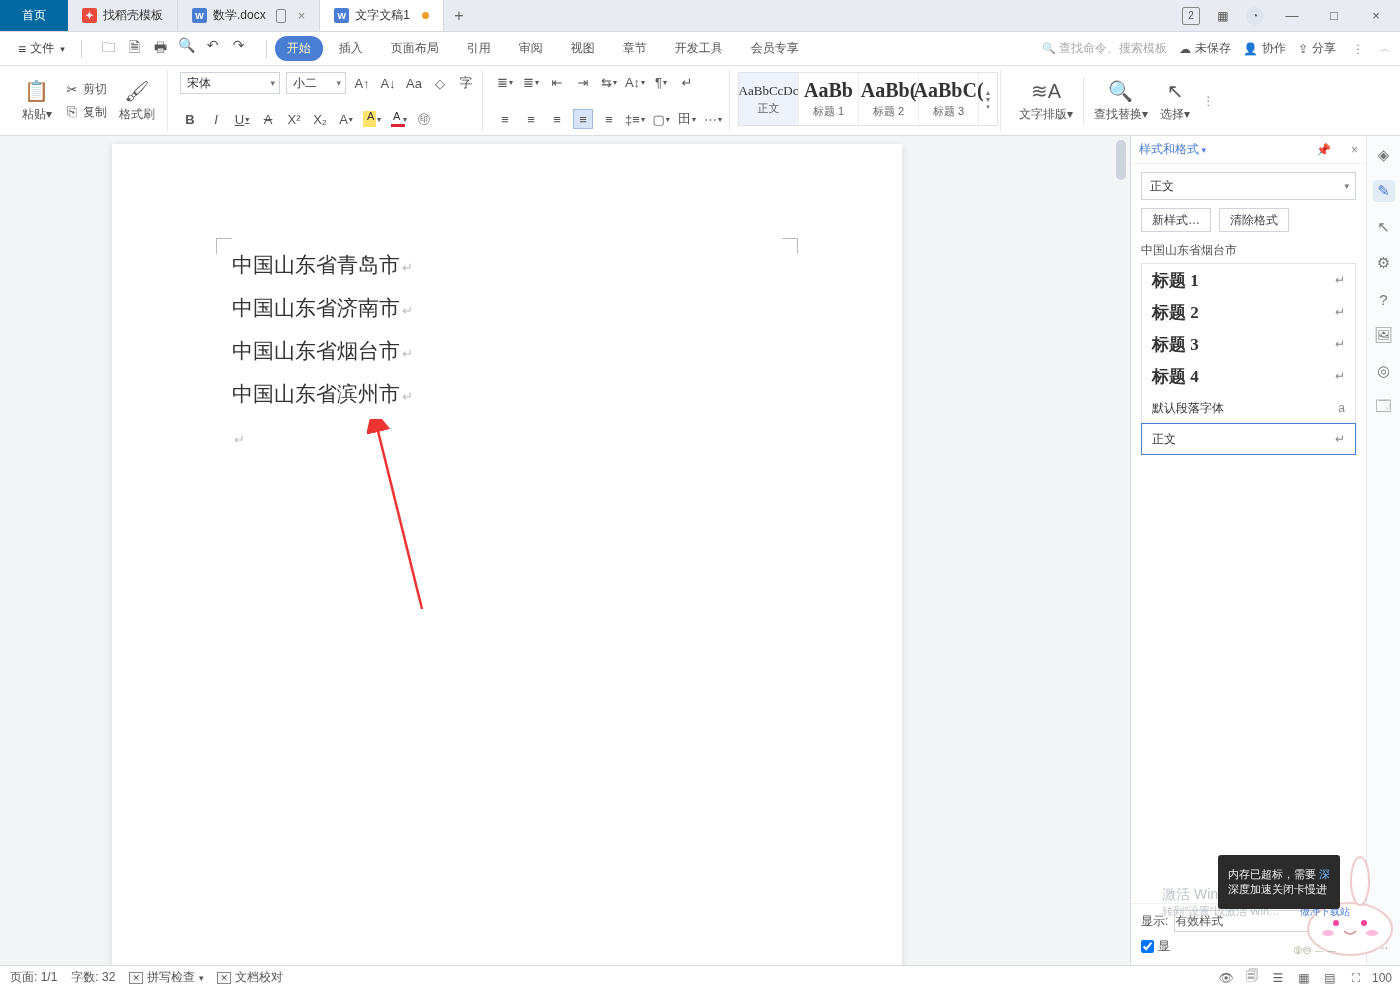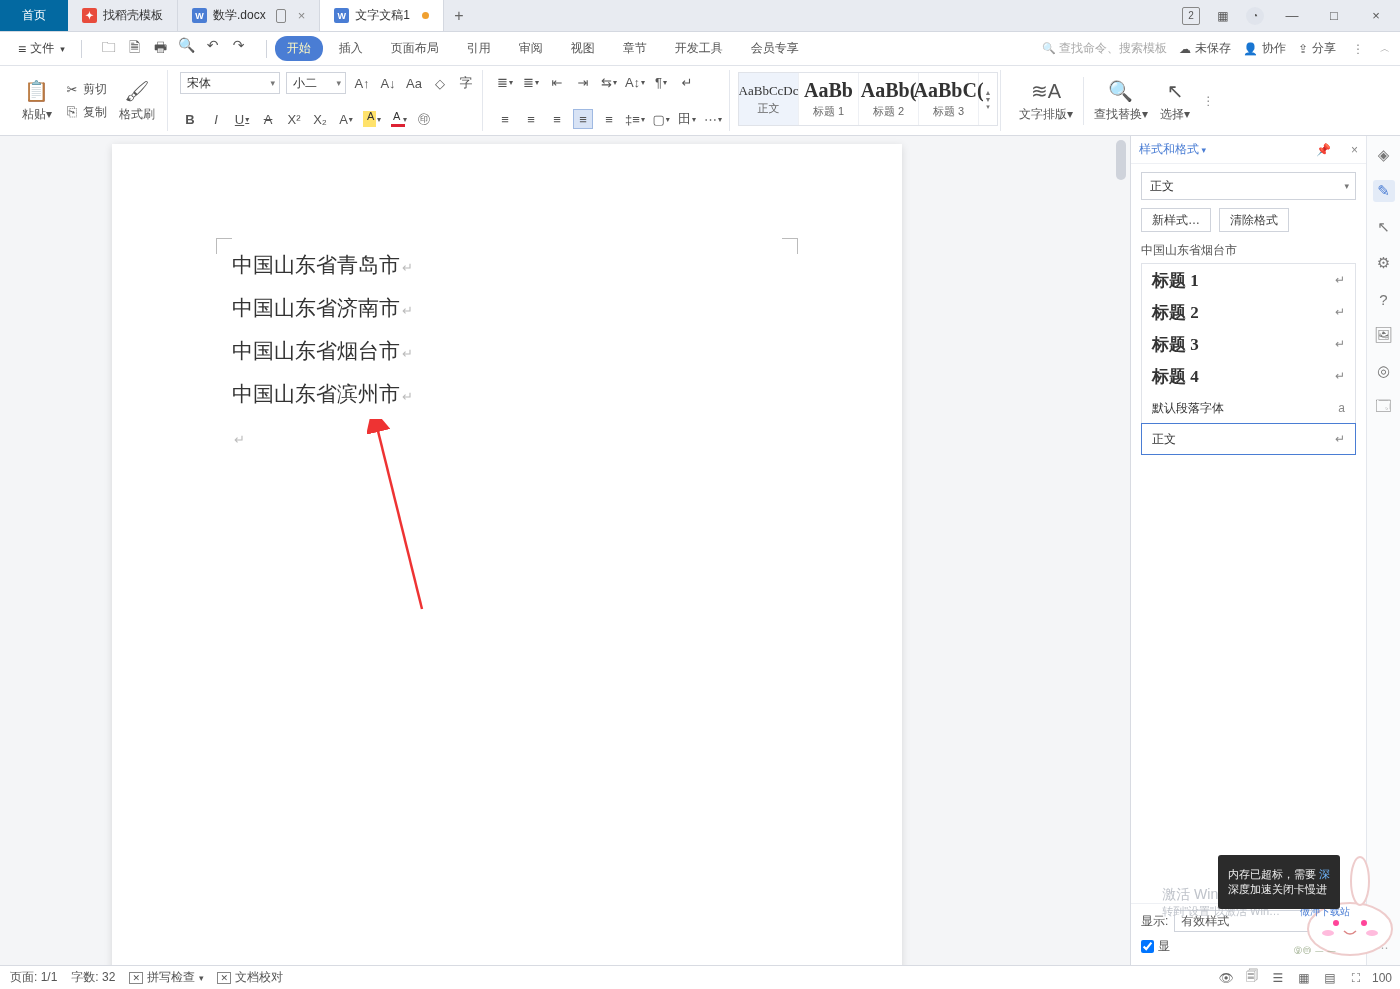--- a/index.html
+++ b/index.html
@@ -92,21 +92,21 @@
 .pbtn-row button { flex:0 0 auto; height:24px; padding:0 10px; font-size:12px; border:1px solid #cfd3db; background:#fff; cursor:pointer; color:#444; }
 .plabel { font-size:12px; color:#555; margin-top:2px; margin-bottom:-4px; }
 .style-list { border:1px solid #e0e3e9; flex:0 0 auto; }
 .style-list .row { height:32px; display:flex; align-items:center; padding:0 10px; cursor:pointer; justify-content:space-between; }
 .style-list .row.selected { border:1px solid #4a7dd4; margin:-1px; background:#fff; }
 .style-list .row .nm { font-family:"SimSun",serif; font-size:17px; font-weight:bold; }
 .style-list .row .nm.small { font-size:12px; font-weight:normal; font-family:Liberation Mono, monospace; }
 .style-list .row .mk { color:#888; font-size:12px; }
 .panel-foot { padding:6px 10px 10px 10px; display:flex; flex-direction:column; gap:6px; border-top:1px solid #eef0f4; margin-top:auto; }
 .panel-foot .disp { display:flex; align-items:center; gap:6px; font-size:12px; color:#555; }
-.panel-foot .disp .dsel { flex:1; height:22px; border:1px solid #cfd3db; padding:0 6px; display:flex; align-items:center; position:relative; }
+.panel-foot .disp .dsel { flex:1; height:22px; border:1px solid #cfd3db; padding:0 0; display:flex; align-items:center; position:relative; }
 .panel-foot .disp .dsel::after { content:"▾"; position:absolute; right:6px; font-size:9px; color:#777; }
 .panel-foot label { font-size:12px; color:#555; display:flex; align-items:center; gap:4px; }
 
 
 .rail { width:34px; border-left:1px solid #e4e7ed; background:#fafbfc; display:flex; flex-direction:column; align-items:center; padding-top:8px; gap:14px; }
 .rail .ricn { width:22px; height:22px; display:flex; align-items:center; justify-content:center; color:#777; cursor:pointer; font-size:15px; border-radius:3px; }
 .rail .ricn.active { background:#e3ebf7; color:#4a7dd4; }
 .rail .dots { margin-top:auto; margin-bottom:10px; color:#aaa; letter-spacing:2px; }
 
 

